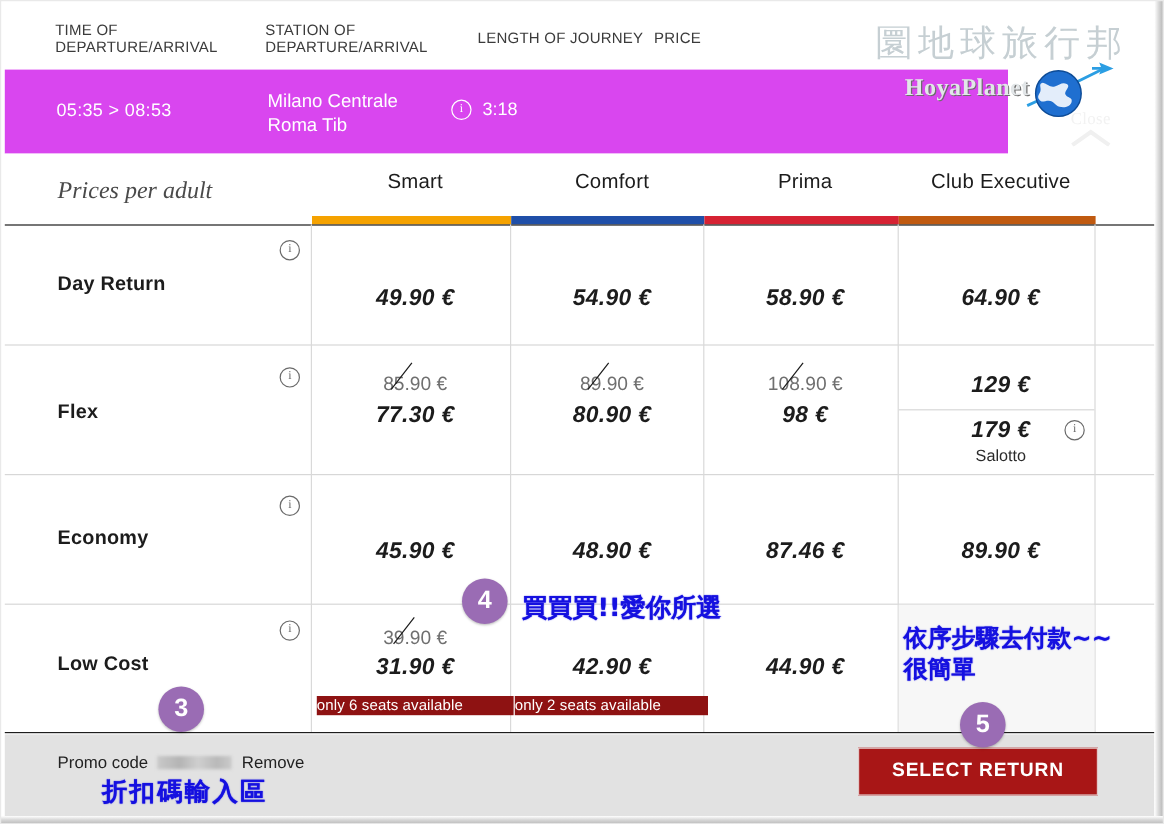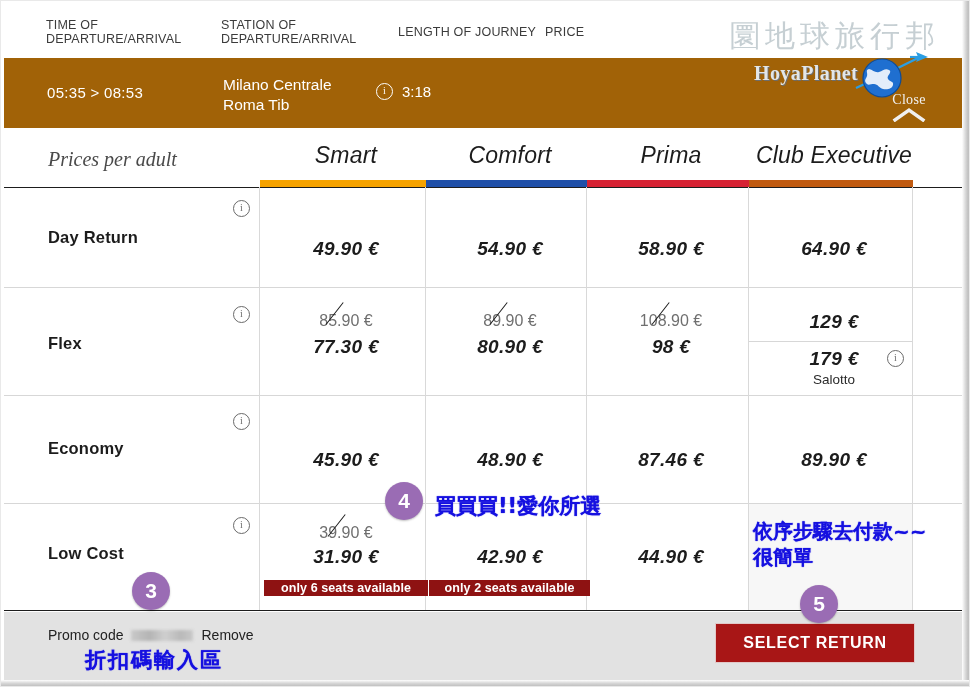--- a/index.html
+++ b/index.html
@@ -45,22 +45,23 @@
     text-transform:uppercase;
     white-space:pre-line;
   }
   .cap-time{ left:46px;  top:16px; }
   .cap-station{ left:221px; top:16px; }
   .cap-length{ left:398px; top:23px; }
   .cap-price{ left:545px; top:23px; }
 
   
   .journey{
-    position:absolute; left:4px; top:58px; width:958px; height:70px;
-    background:#a16207;
+    position:absolute; left:4px; top:58px; width:804px; height:70px;
+    background:#d946ef;
+    padding-left:32px;
   }
   .j-time{
     position:absolute; left:43px; top:26px;
     font-size:15px; color:#ffffff; letter-spacing:.3px;
   }
   .j-stations{
     position:absolute; left:219px; top:17px;
     font-size:15.5px; color:#ffffff; line-height:20px;
   }
   .j-duration{
@@ -122,24 +123,23 @@
     position:absolute; left:4px; top:128px; width:958px; height:484px;
     background:#ffffff;
   }
   .prices-label{
     position:absolute; left:44px; top:20px;
     font-family:"Liberation Serif","DejaVu Serif",serif;
     font-style:italic; font-size:20px; color:#4a4a4a;
   }
   .fare-name{
     position:absolute; top:14px;
-    font-size:23px; color:#1c1c1c; letter-spacing:.2px;
+    font-size:17px; color:#1c1c1c; letter-spacing:.2px;
     transform:translateX(-50%);
     white-space:nowrap;
-    font-style:italic;
   }
   .accent{
     position:absolute; top:52px; height:7px;
   }
   .hrule{
     position:absolute; left:0; width:958px; height:1px; background:#1d1d1d;
   }
   .hline{
     position:absolute; left:0; width:958px; height:1px; background:#d7d7d7;
   }
@@ -176,25 +176,24 @@
     transform-origin:left center;
   }
   .sub-note{
     position:absolute;
     transform:translateX(-50%);
     font-size:13.5px; color:#2a2a2a; white-space:nowrap;
   }
   .seats{
     position:absolute;
     background:#8e1212; color:#ffffff;
-    font-size:12.5px; text-align:center;
+    font-size:12.5px; text-align:left;
     height:16px; line-height:16px;
     letter-spacing:.1px;
     white-space:nowrap;
-    font-weight:bold;
   }
   .cell-shade{
     position:absolute; background:#f7f7f7;
   }
 
   
   .footer{
     position:absolute; left:4px; top:612px; width:958px; height:68px;
     background:#e2e2e2;
   }

